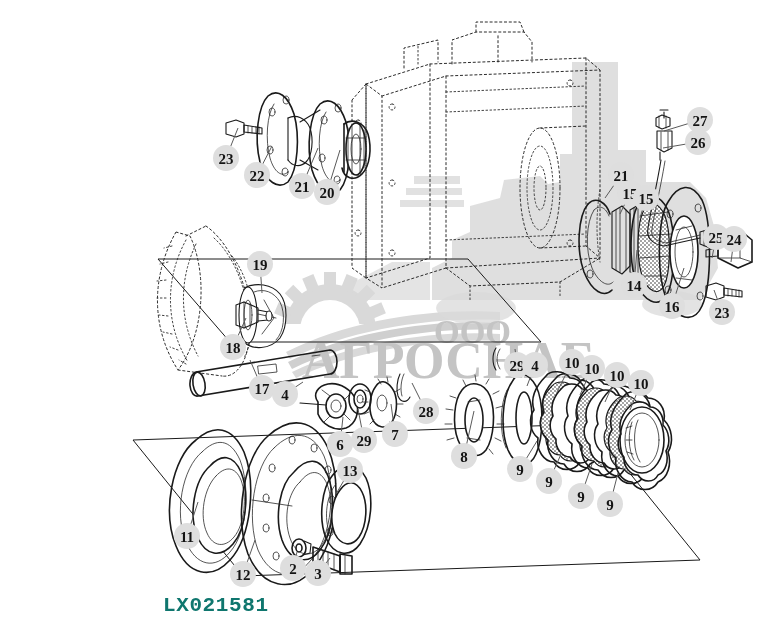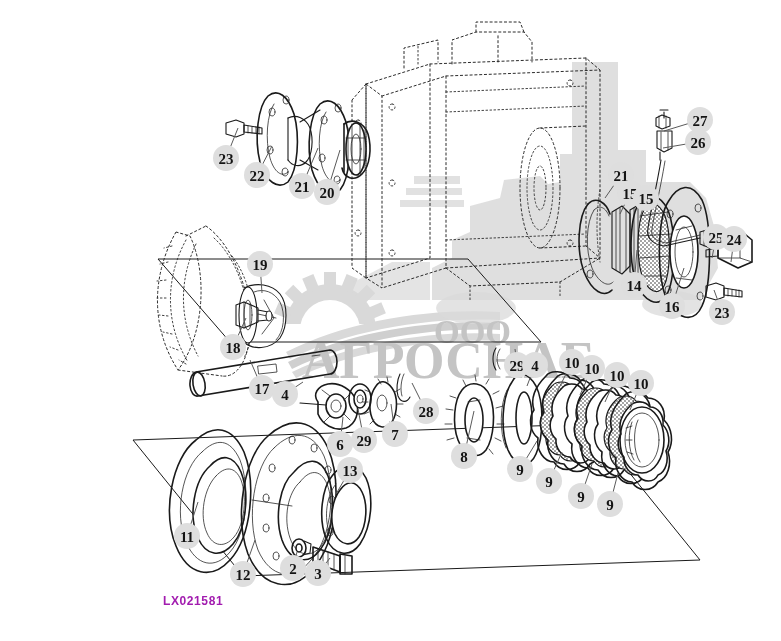--- a/index.html
+++ b/index.html
@@ -16,22 +16,22 @@
   .thin{fill:none;stroke:#2a2a2a;stroke-width:0.8;stroke-linecap:round;stroke-linejoin:round;}
   .ph{fill:none;stroke:#2b2b2b;stroke-width:1.0;stroke-dasharray:2.2 2.6;stroke-linecap:round;}
   .ph2{fill:none;stroke:#2b2b2b;stroke-width:0.9;stroke-dasharray:1.6 2.4;stroke-linecap:round;}
   .wht{fill:#ffffff;stroke:#1a1a1a;stroke-width:1.1;stroke-linejoin:round;}
   .wht2{fill:#ffffff;stroke:#1a1a1a;stroke-width:1.6;stroke-linejoin:round;}
   .gnd{fill:none;stroke:#1a1a1a;stroke-width:1.0;}
   .leader{fill:none;stroke:#5a5a5a;stroke-width:1.0;}
   .bubtxt{fill:#141414;font-family:"Liberation Serif", serif;font-size:15px;
           font-weight:700;text-anchor:middle;dominant-baseline:central;}
   .partno{position:absolute;left:163px;top:594px;z-index:4;
-          font-family:Liberation Sans, sans-serif;font-size:12px;
-          font-weight:700;letter-spacing:0.6px;color:#a21caf;}
+          font-family:Liberation Mono, monospace;font-size:21px;
+          font-weight:700;letter-spacing:0.6px;color:#0f766e;}
   .wmfill{fill:#d9d9d9;}
   .wmfill2{fill:#cfcfcf;}
   .wmtxt{fill:#c4c4c4;font-family:"Liberation Serif",serif;font-weight:700;}
   .hatch{fill:url(#dots);stroke:#1a1a1a;stroke-width:1.2;stroke-linejoin:round;}
 </style>
 </head>
 <body>
 
 <div id="stage">
 

